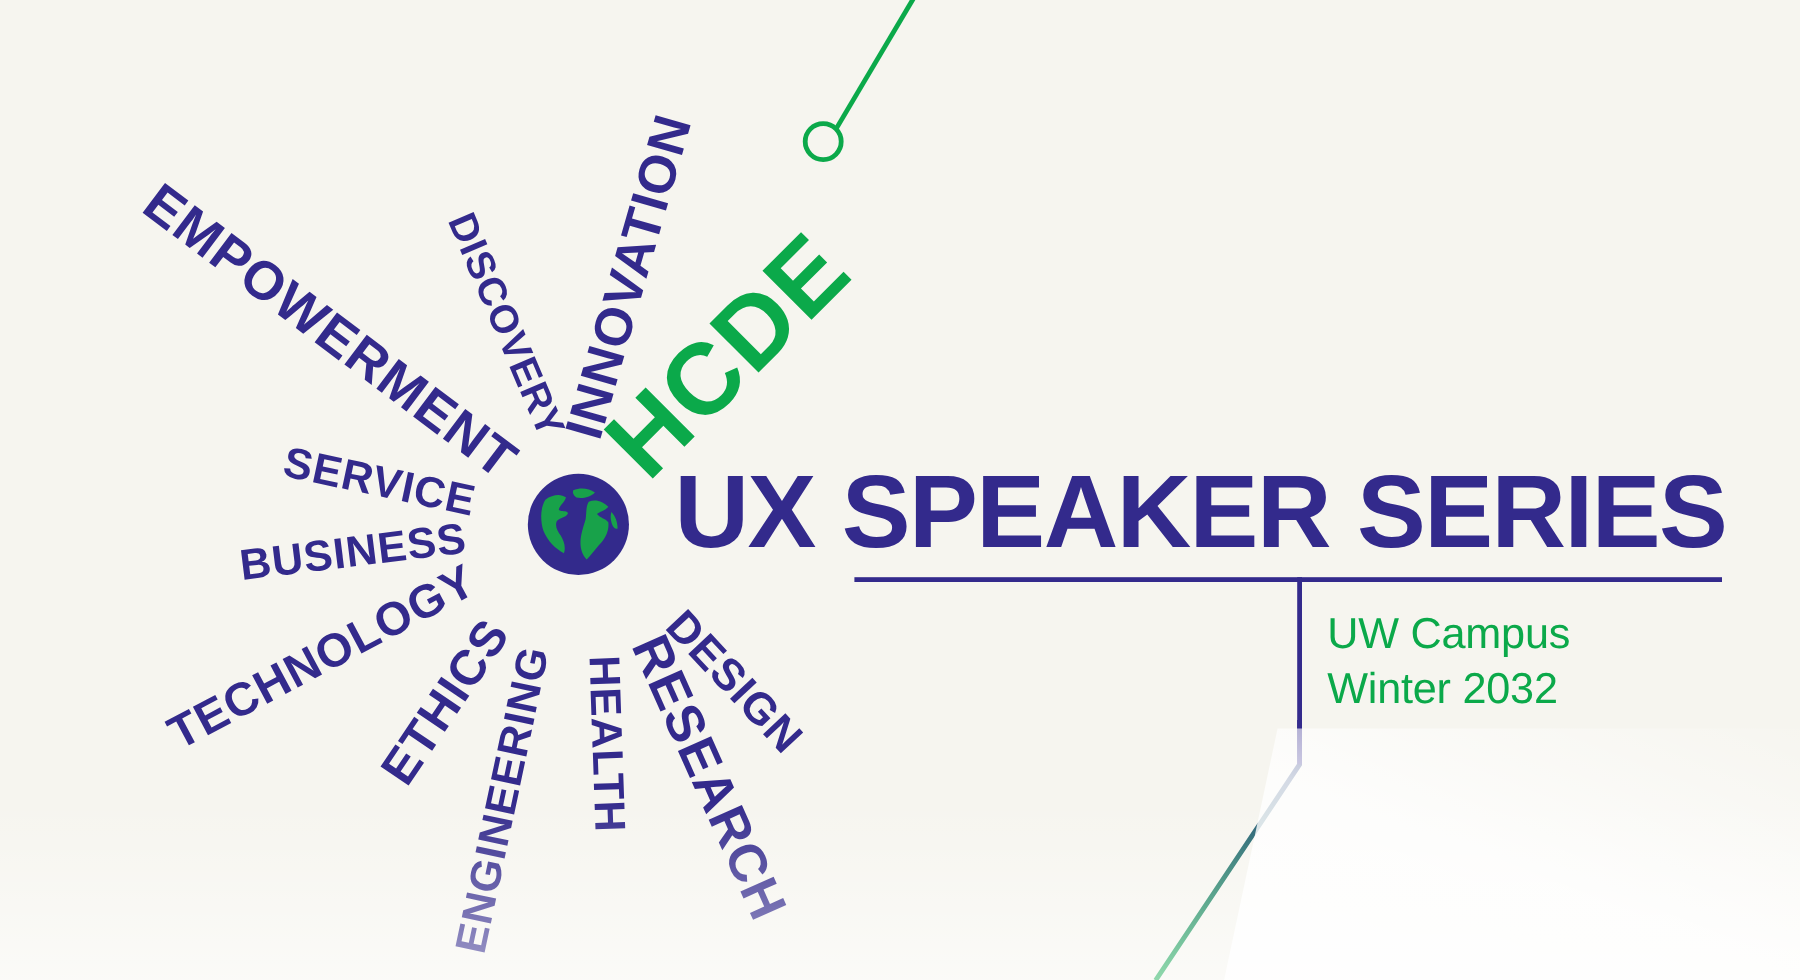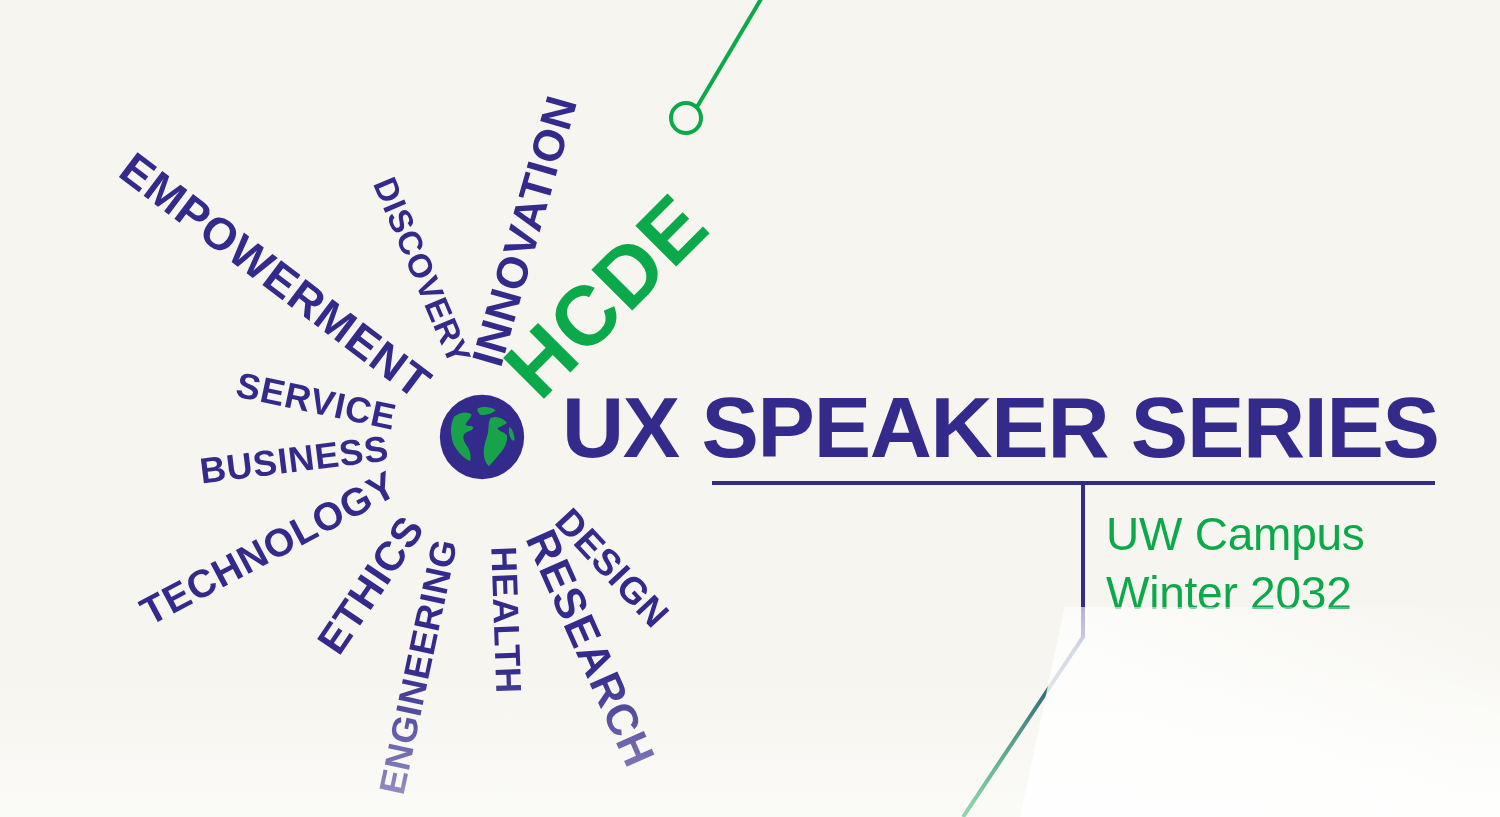--- a/index.html
+++ b/index.html
@@ -90,21 +90,21 @@
     left: 1081px;
     top: 481px;
     width: 4px;
     height: 156px;
     background: #332a8c;
   }
   .subtitle {
     position: absolute;
     left: 1106px;
     top: 505px;
-    font-size: 46px;
+    font-size: 36px;
     font-weight: 500;
     color: #0ba94a;
     line-height: 1.28;
     letter-spacing: -0.005em;
     white-space: nowrap;
   }
 
   
   .deco { position: absolute; left: 0; top: 0; width: 1500px; height: 817px; pointer-events: none; }
 </style>

